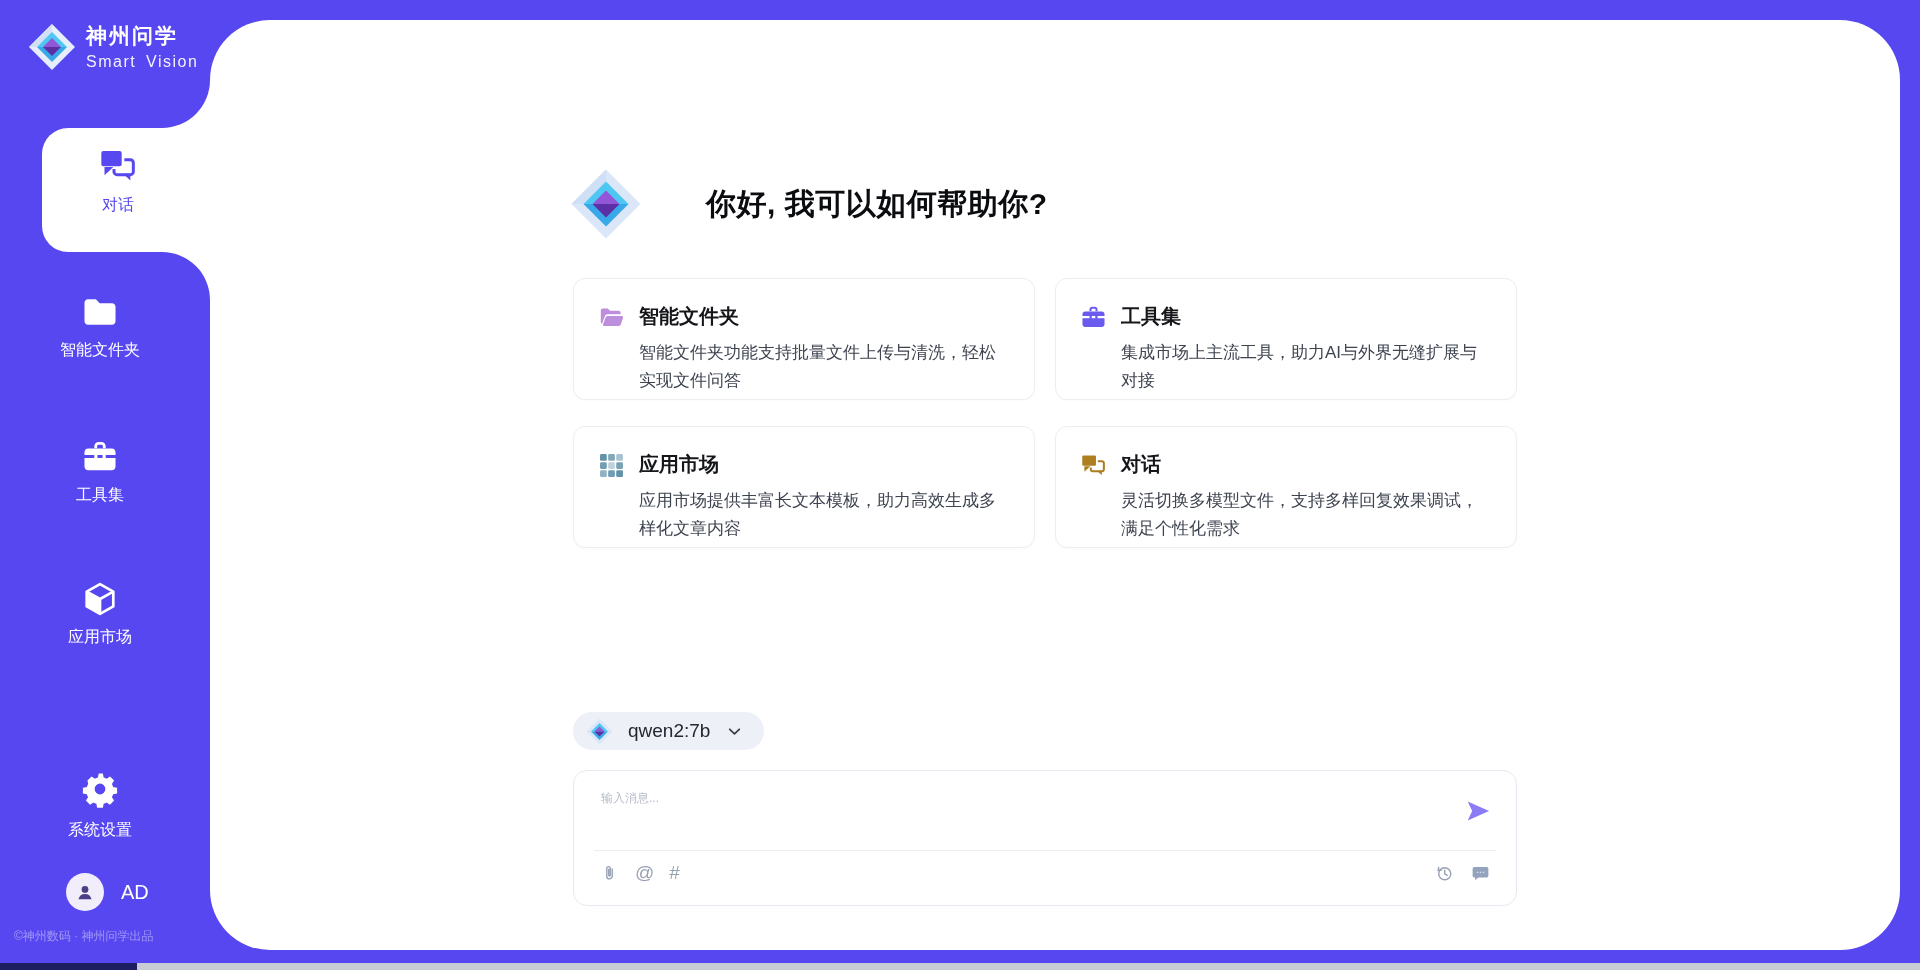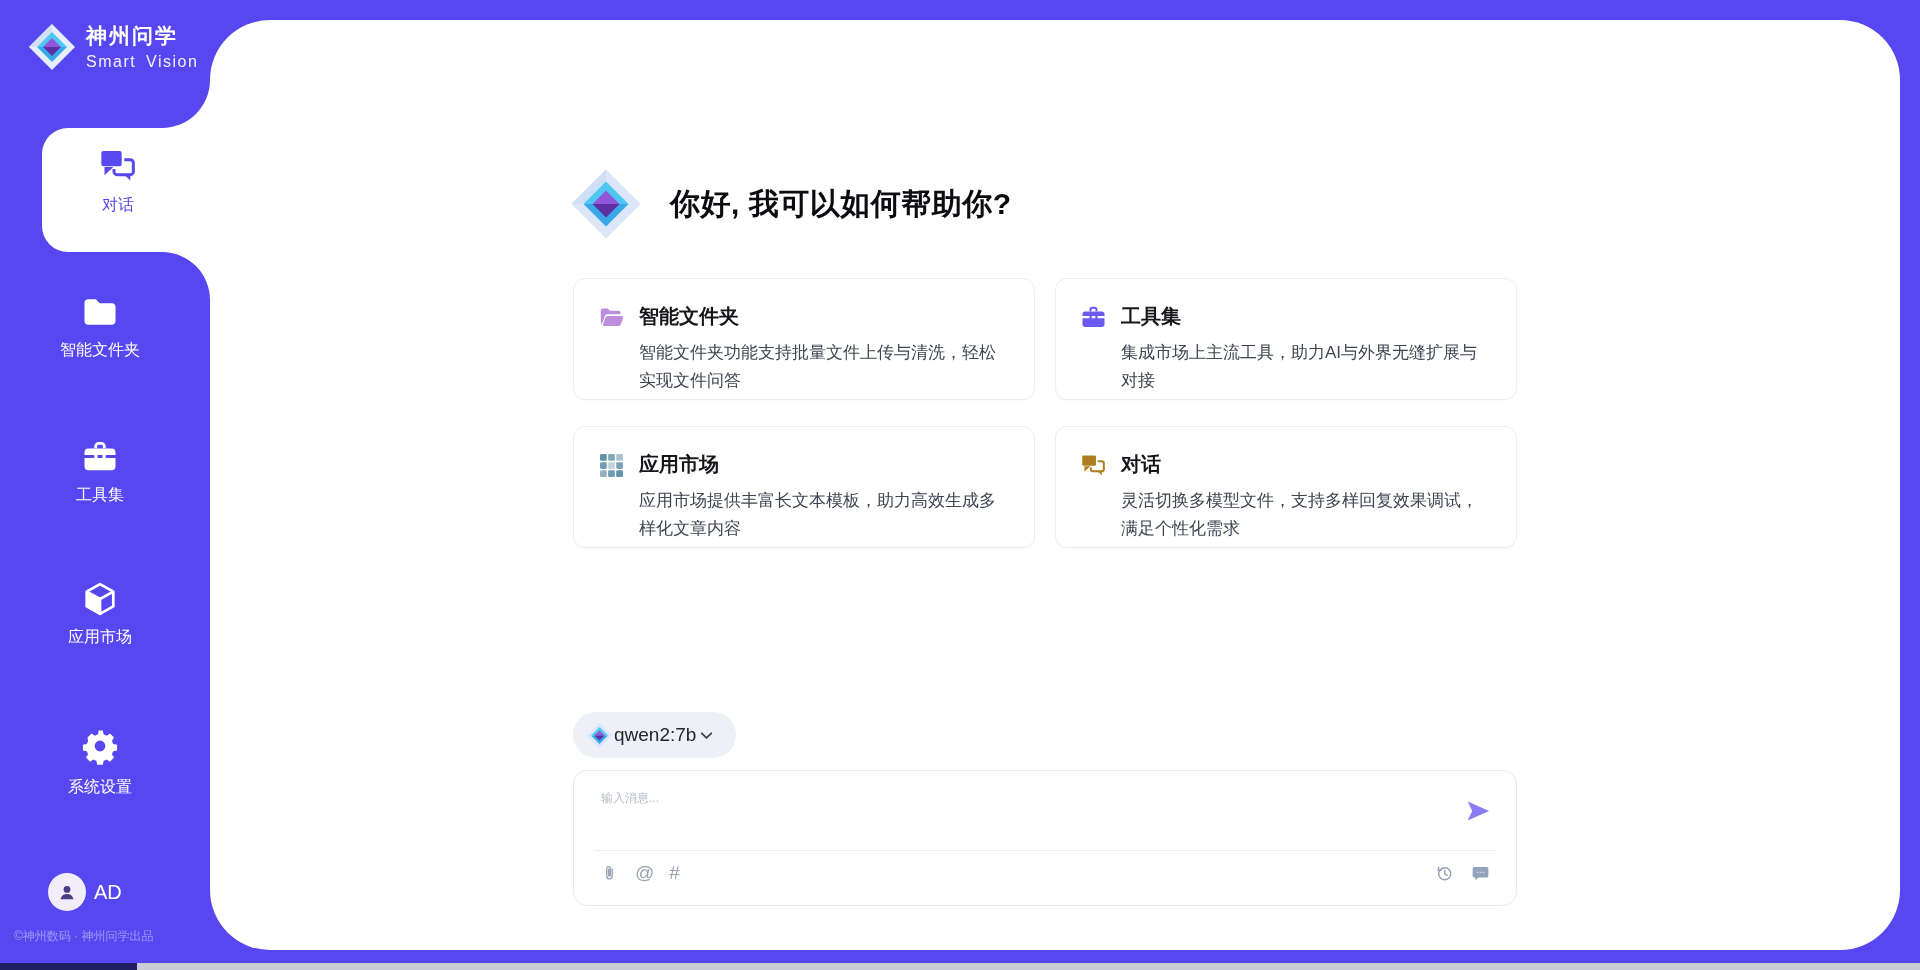--- a/index.html
+++ b/index.html
@@ -35,52 +35,52 @@
   .tab-inner svg { width:40px; height:40px; color:#5848f0; }
   .tab-inner .nav-label { color:#5848f0; }
 
   .nav-item {
     position:absolute; left:0; width:200px;
     display:flex; flex-direction:column; align-items:center; gap:9px;
     cursor:pointer;
   }
   .nav-item svg { width:38px; height:38px; color:#fff; }
   .nav-label { font-size:16px; color:#fff; }
-  .nav-folder { top:293px; } .nav-toolbox { top:438px; } .nav-cube { top:580px; } .nav-gear { top:727px;gap:12px; }
-
-  .user-row { position:absolute; left:48px; top:873px; display:flex; align-items:center; gap:8px;text-align:center; }
+  .nav-folder { top:293px; } .nav-toolbox { top:438px; } .nav-cube { top:580px; } .nav-gear { top:770px;gap:12px; }
+
+  .user-row { position:absolute; left:66px; top:873px; display:flex; align-items:center; gap:17px;text-align:center; }
   .avatar { width:38px; height:38px; border-radius:50%; background:#f2edfb; display:flex; align-items:center; justify-content:center; }
   .avatar svg { width:22px; height:22px; color:#4a3f86; }
   .user-label { color:#fff; font-size:20px; }
   .sidebar-footer { position:absolute; left:14px; top:928px; font-size:12px; color:rgba(255,255,255,.42); white-space:nowrap; }
 
   
-  .greeting { position:absolute; left:570px; top:163px; display:flex; align-items:center; gap:28px; }
+  .greeting { position:absolute; left:570px; top:163px; display:flex; align-items:center; gap:64px; }
   .greeting svg { width:72px; height:82px; }
   .greeting-title { font-size:30px; font-weight:700; color:#0b0c10; letter-spacing:.5px; }
 
   
   .cards {
     position:absolute; left:573px; top:278px; width:944px;
     display:grid; grid-template-columns:462px 462px; grid-auto-rows:122px; gap:26px 20px;
   }
   .card {
     background:#fff; border:1px solid #ecedf3; border-radius:12px;
     padding:24px 26px 0 24px; display:flex; gap:14px; cursor:pointer;
     box-shadow:0 1px 2px rgba(20,20,60,.02);
   }
   .card-icon { flex:0 0 auto; width:27px; height:27px; margin-top:1px; }
   .card-icon svg { width:27px; height:27px; }
   .card-title { font-size:20px; font-weight:700; color:#15161a; }
   .card-desc { margin-top:9px; font-size:17px; color:#3e4450; line-height:1.62; max-width:382px; }
 
   
   .model-pill {
-    position:absolute; left:573px; top:712px; height:46px;
-    display:inline-flex; align-items:center; gap:1px;
+    position:absolute; left:573px; top:712px; height:38px;
+    display:inline-flex; align-items:center; gap:15px;
     background:#eef0f8; border-radius:23px; padding:0 20px 0 13px; cursor:pointer;
   }
   .model-pill .model-logo { width:27px; height:27px; }
   .model-name { font-size:19px; color:#23272f; }
   .model-pill .chev { width:19px; height:19px; color:#3a3f49; }
 
   
   .composer {
     position:absolute; left:573px; top:770px; width:944px; height:136px;
     background:#fff; border:1px solid #e8e9f0; border-radius:14px;

